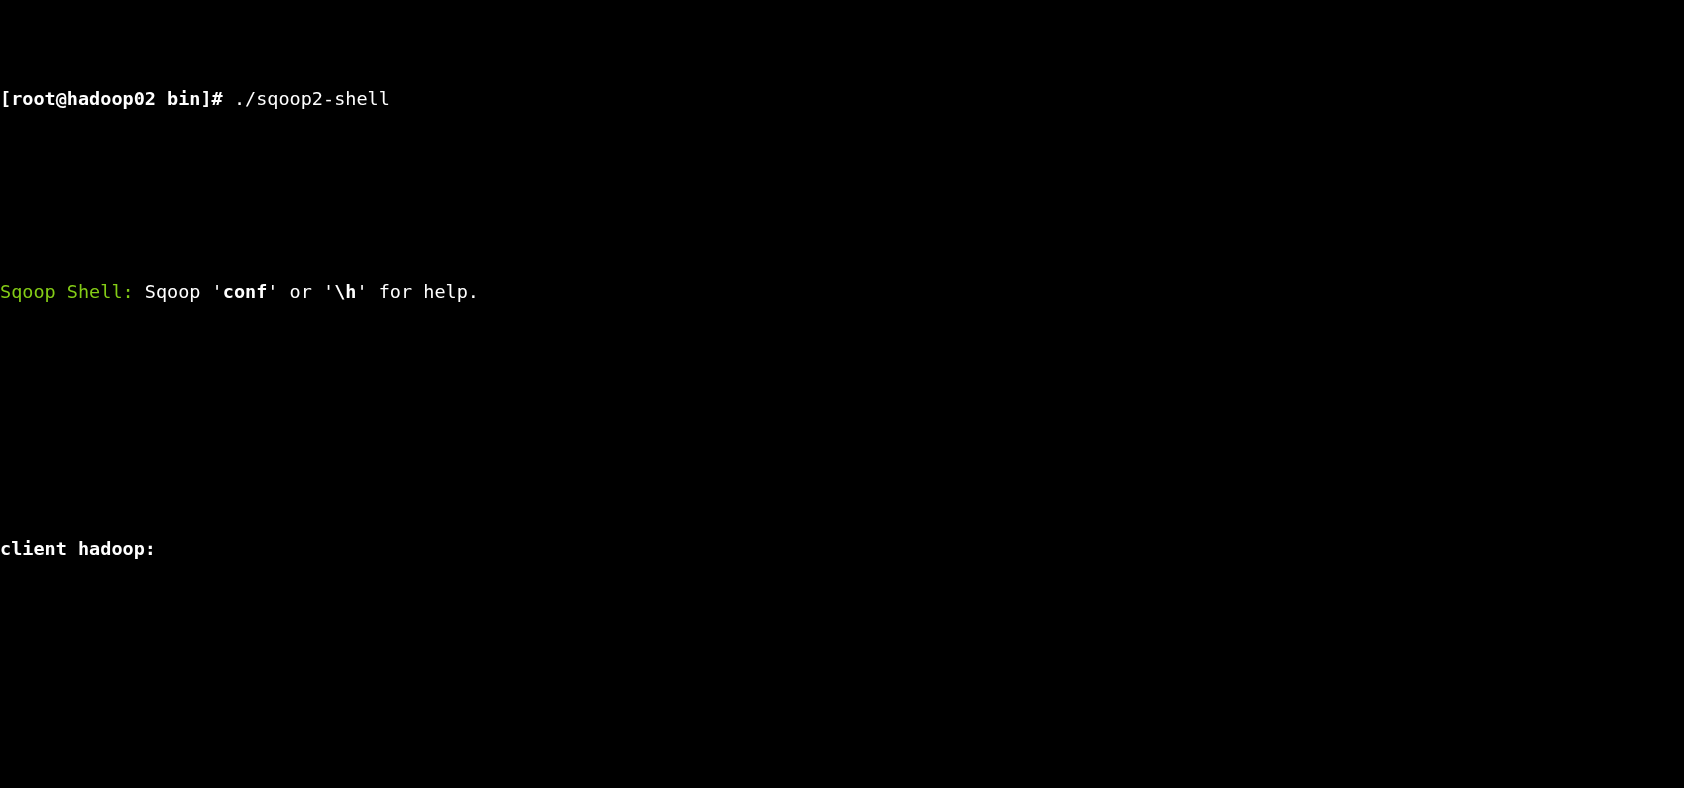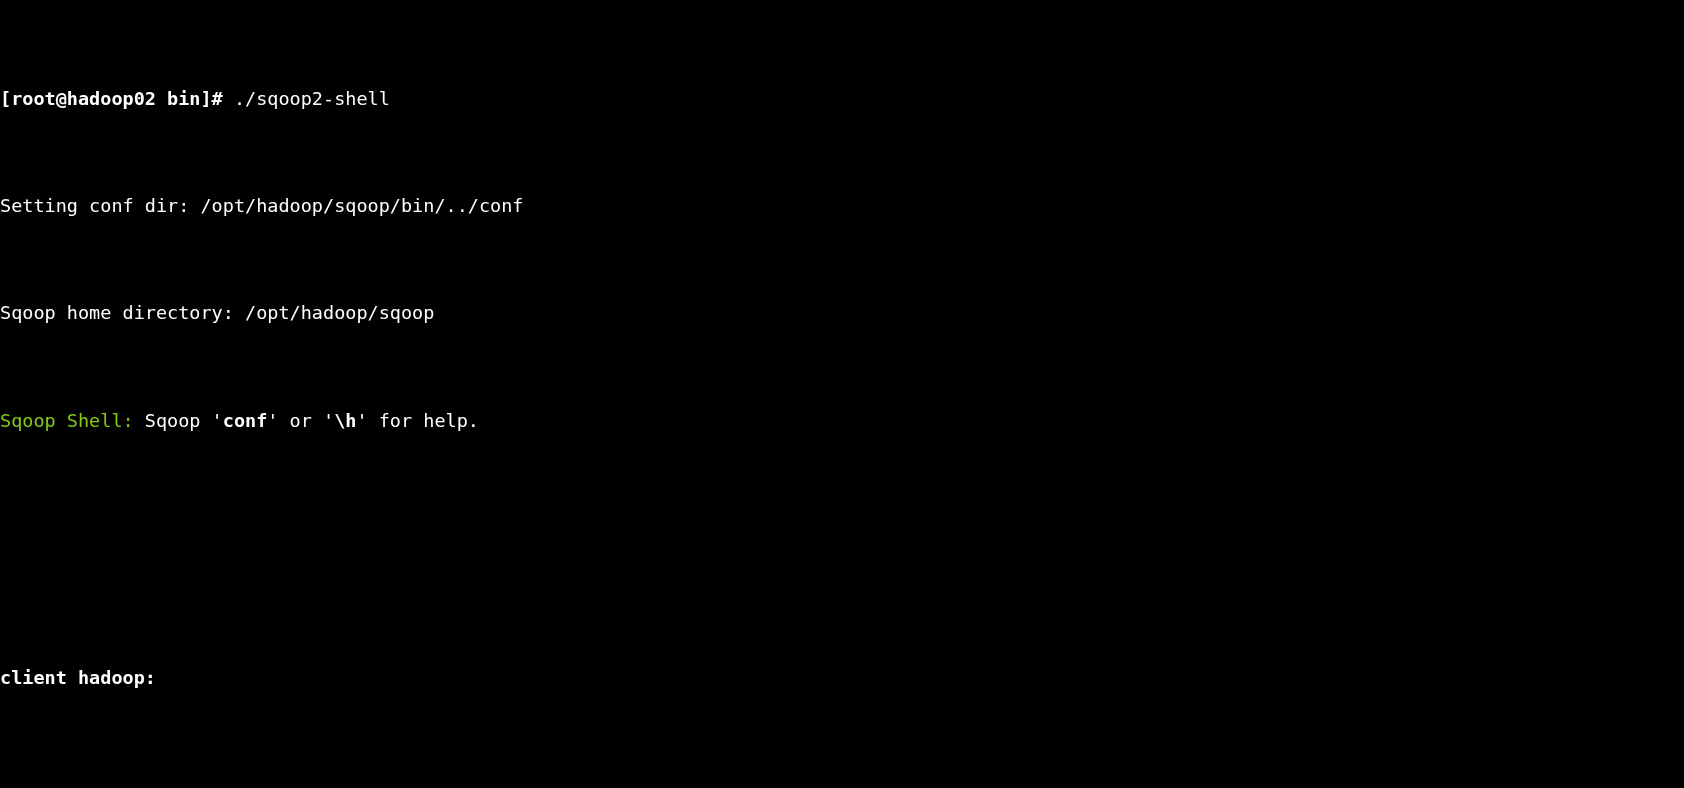--- a/index.html
+++ b/index.html
@@ -40,24 +40,22 @@
 </style>
 </head>
 <body>
 
 <div id="terminal">
 
   
   <div class="line"><span class="b">[root@hadoop02 bin]#</span><span> ./sqoop2-shell</span></div>
 
   
-  <div class="line">Setting conf dir: /opt/hadoop/sqoop/bin/../conf</div>
 
   
-  <div class="line">Sqoop home directory: /opt/hadoop/sqoop</div>
 
   
   <div class="line"><span class="green">Sqoop Shell:</span><span> Sqoop '</span><span class="b">conf</span><span>' or '</span><span class="b">\h</span><span>' for help.</span></div>
 
   
   <div class="line"> </div>
 
   
 
   

